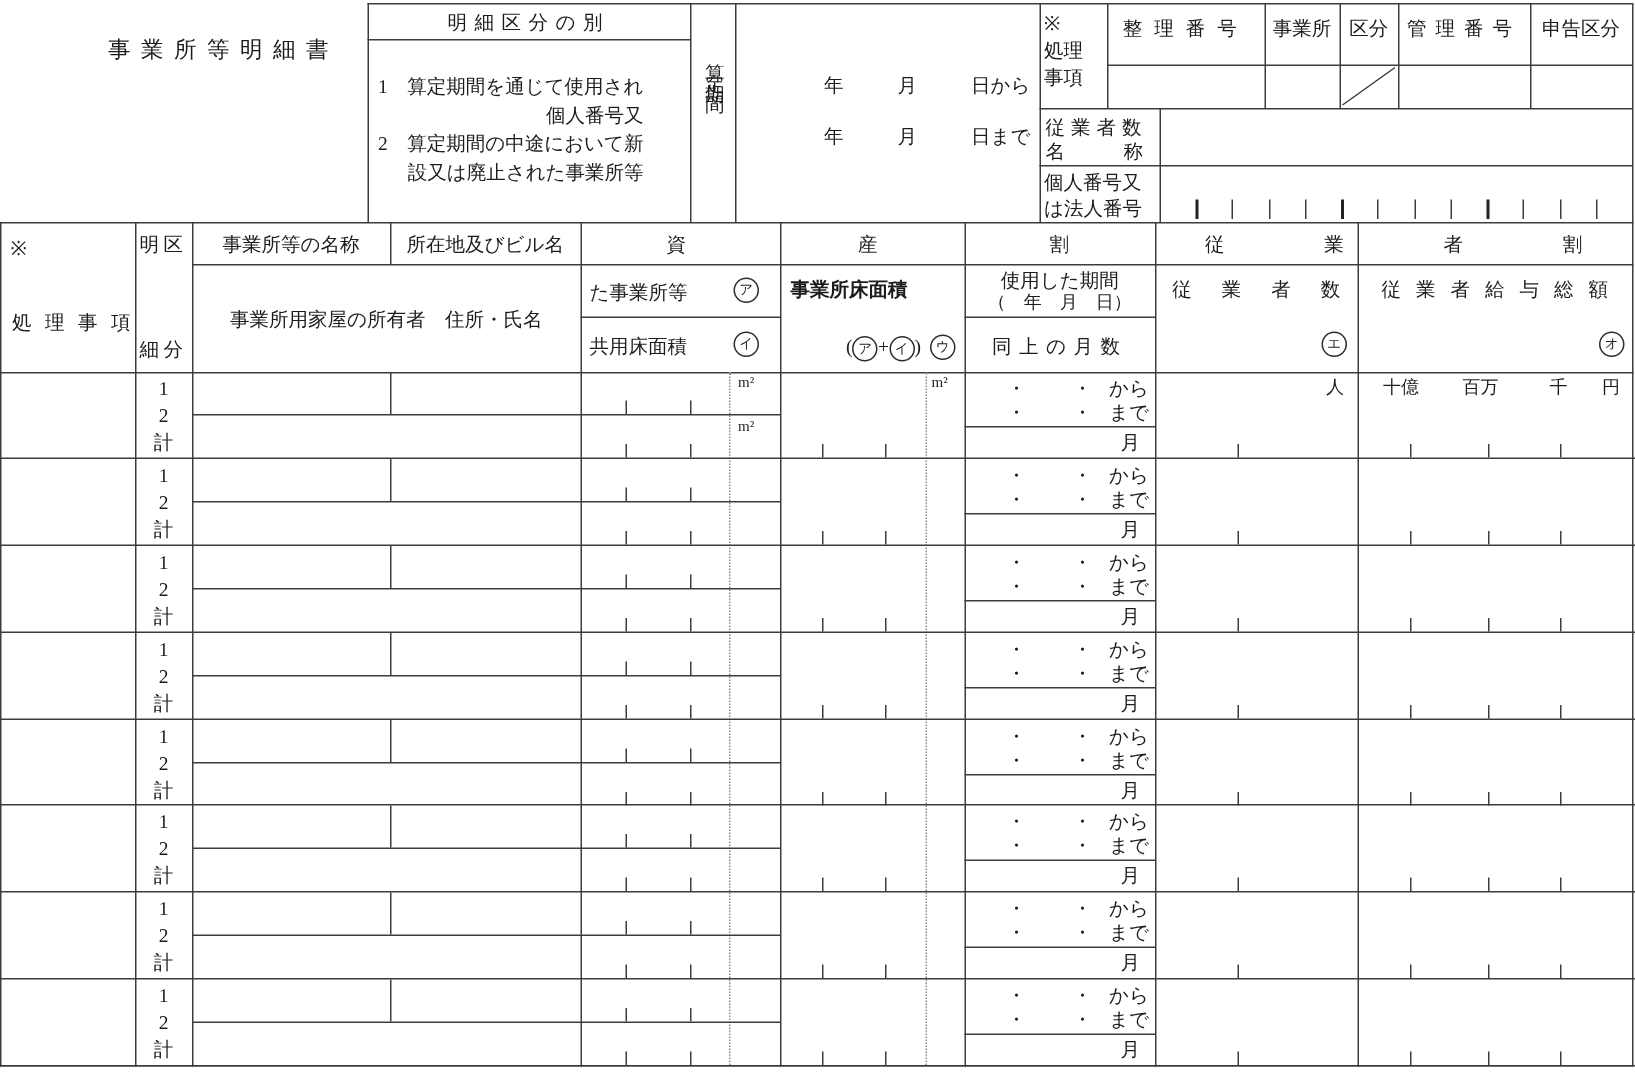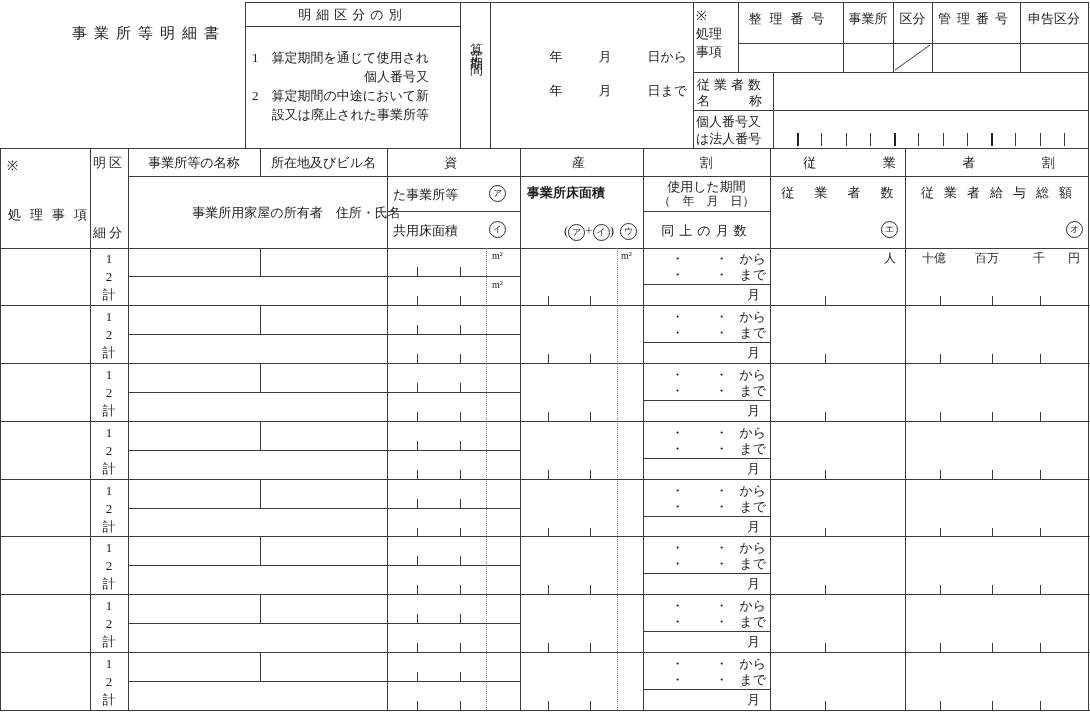--- a/index.html
+++ b/index.html
@@ -118,21 +118,21 @@
   <div class="vl" style="left:1088px;top:2px;height:146px;"></div>
 
   <div class="txt" style="left:7px;top:156px;">※</div>
   <div class="txt" style="left:8px;top:206px;letter-spacing:9px;">処理事項</div>
 
   <div class="txt c" style="left:90px;top:154px;width:38px;letter-spacing:3px;">明区</div>
   <div class="txt c" style="left:90px;top:224px;width:38px;letter-spacing:3px;">細分</div>
 
   <div class="txt c" style="left:128px;top:154px;width:132px;">事業所等の名称</div>
   <div class="txt c" style="left:260px;top:154px;width:127px;">所在地及びビル名</div>
-  <div class="txt c" style="left:128px;top:204px;width:259px;padding-left:39px;">事業所用家屋の所有者　住所・氏名</div>
+  <div class="txt c" style="left:128px;top:204px;width:259px;">事業所用家屋の所有者　住所・氏名</div>
 
   <div class="txt" style="left:387px;top:154px;width:383px;display:flex;justify-content:space-around;">
     <span>資</span>
     <span>産</span>
     <span>割</span>
   </div>
 
   <div class="txt" style="left:770px;top:154px;width:318px;display:flex;justify-content:space-around;">
     <span>従</span>
     <span>業</span>

